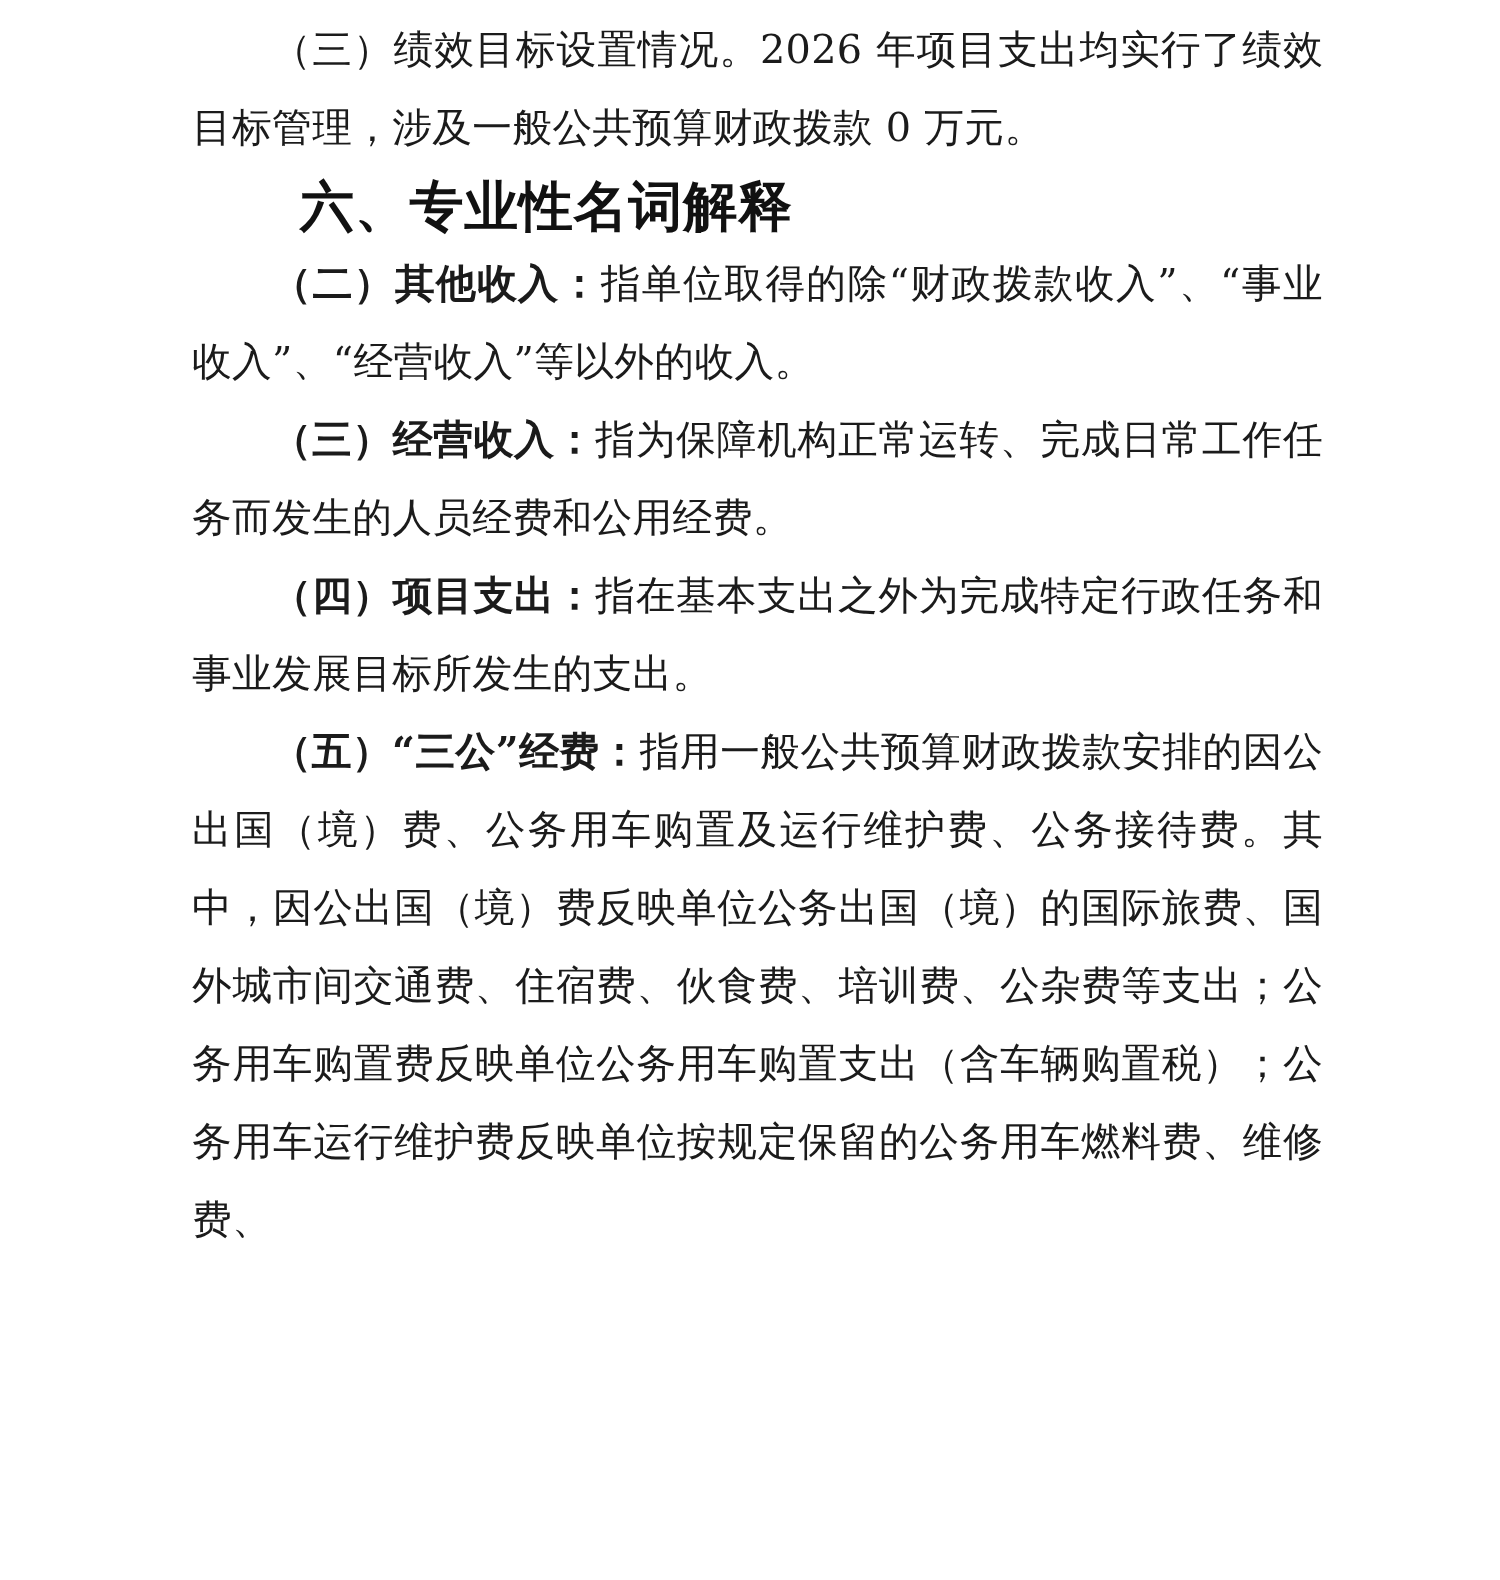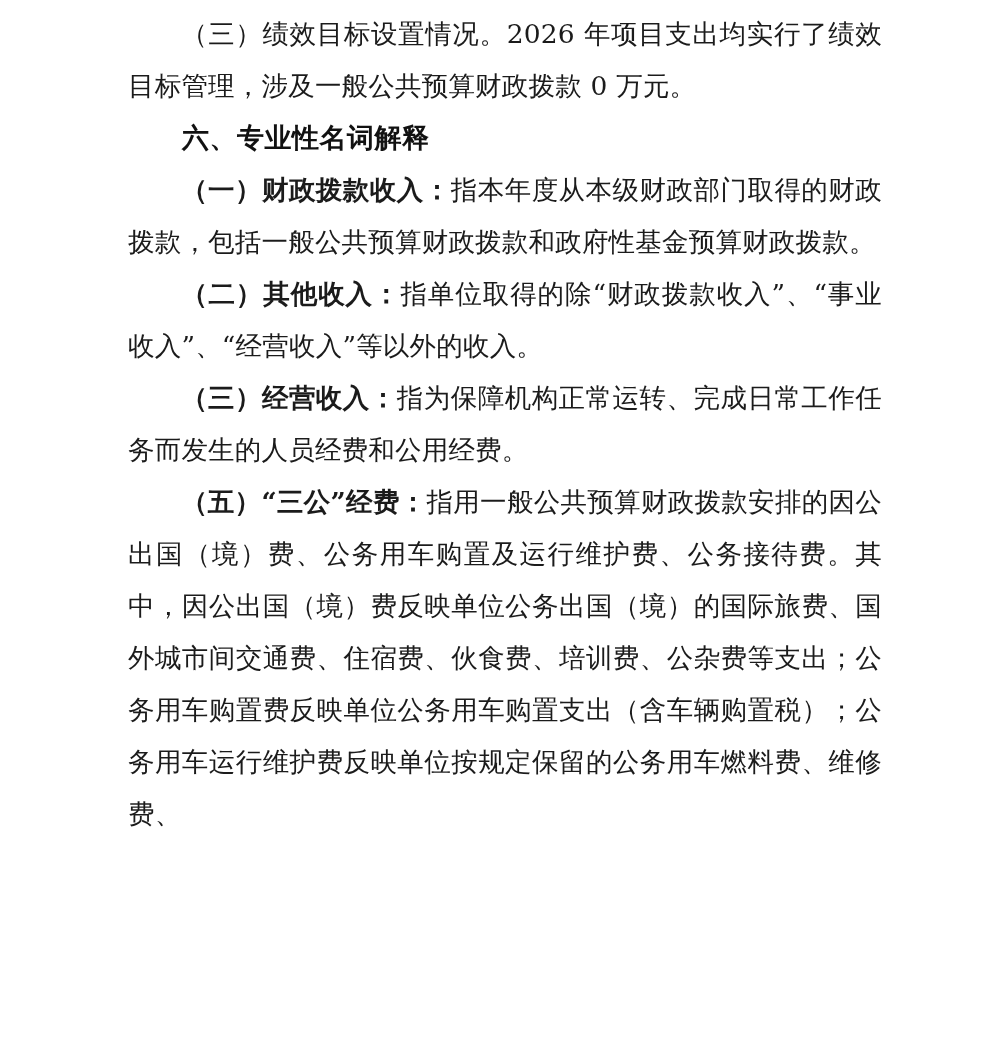--- a/index.html
+++ b/index.html
@@ -27,21 +27,21 @@
     letter-spacing: 0.2px;
     text-align: justify;
     text-justify: inter-ideograph;
     margin: 0;
     color: #1b1b1b;
   }
   .indent {
     text-indent: 2em;
   }
   .heading {
-    font-size: 27px;
+    font-size: 36px;
     line-height: 52px;
     font-weight: bold;
     text-indent: 2em;
     margin: 0;
     color: #111111;
     letter-spacing: 0.5px;
   }
   .term {
     font-weight: bold;
   }
@@ -49,22 +49,22 @@
 </head>
 <body>
 
 <div class="page">
 
   <p class="para indent">（三）绩效目标设置情况。2026 年项目支出均实行了绩效目标管理，涉及一般公共预算财政拨款 0 万元。</p>
 
 
   <h2 class="heading">六、专业性名词解释</h2>
 
-  <p class="para indent"><span class="term">（一）财政拨款收入：</span><span>指本年度从本级财政部门取得的财政拨款，包括一般公共预算财政拨款和政府性基金预算财政拨款。</span></p>
 
   <p class="para indent"><span class="term">（二）其他收入：</span><span>指单位取得的除“财政拨款收入”、“事业收入”、“经营收入”等以外的收入。</span></p>
 
   <p class="para indent"><span class="term">（三）经营收入：</span><span>指为保障机构正常运转、完成日常工作任务而发生的人员经费和公用经费。</span></p>
 
+  <p class="para indent"><span class="term">（四）项目支出：</span><span>指在基本支出之外为完成特定行政任务和事业发展目标所发生的支出。</span></p>
 
   <p class="para indent"><span class="term">（五）“三公”经费：</span><span>指用一般公共预算财政拨款安排的因公出国（境）费、公务用车购置及运行维护费、公务接待费。其中，因公出国（境）费反映单位公务出国（境）的国际旅费、国外城市间交通费、住宿费、伙食费、培训费、公杂费等支出；公务用车购置费反映单位公务用车购置支出（含车辆购置税）；公务用车运行维护费反映单位按规定保留的公务用车燃料费、维修费、</span></p>
 
 </div>
 
 </body></html>

